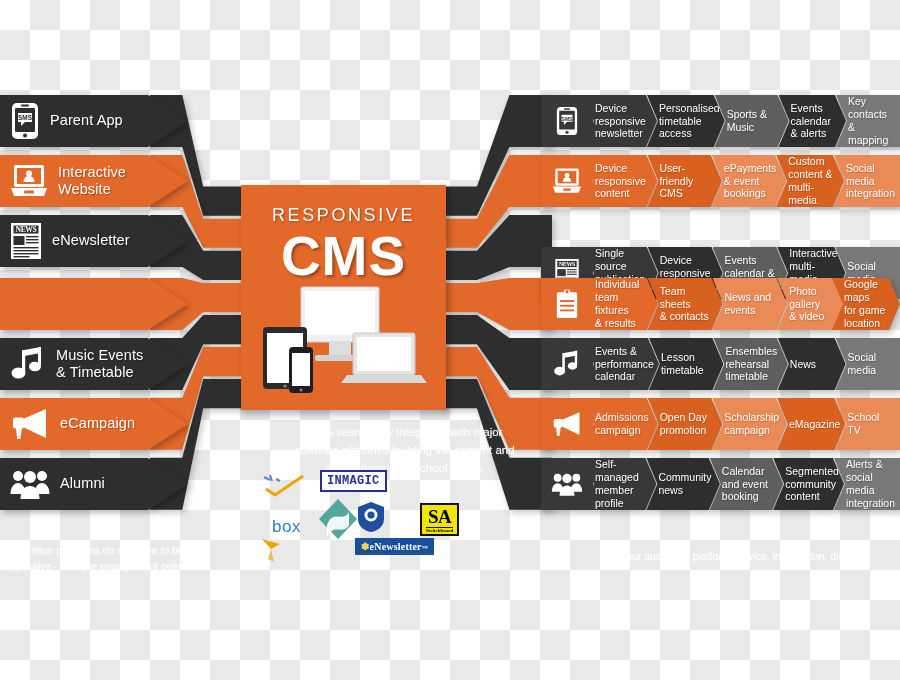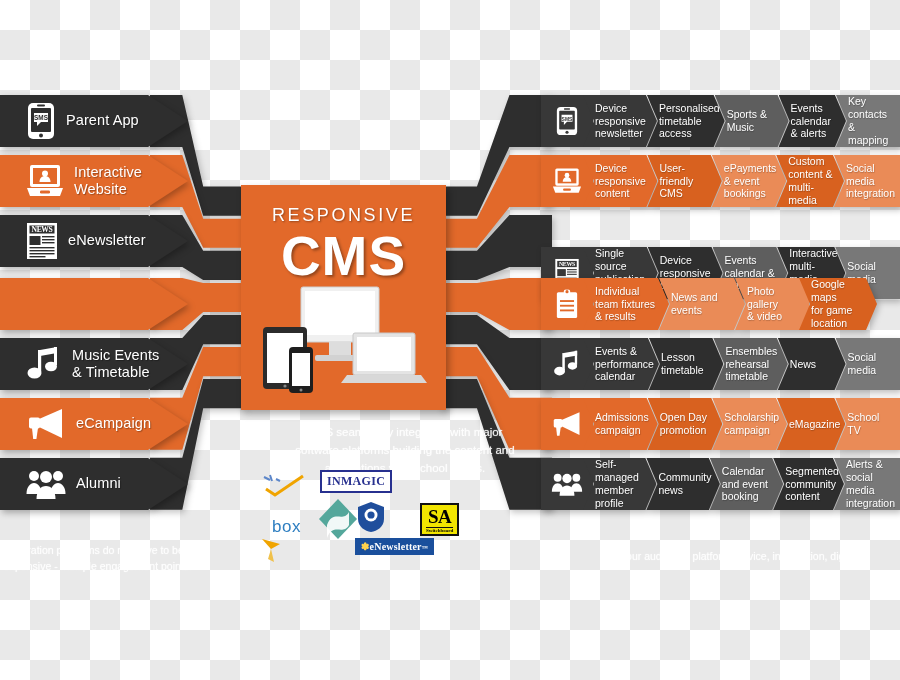--- a/index.html
+++ b/index.html
@@ -20,21 +20,21 @@
     background-position: 0 0, 30px 30px;
   }
 
   
   .lrow {
     position: absolute;
     left: 0;
     height: 52px;
     display: flex;
     align-items: center;
-    padding-left: 26px;
+    padding-left: 10px;
     color: #ffffff;
     filter: drop-shadow(2px 3px 3px rgba(0,0,0,0.28));
   }
   .lbody {
     position: absolute;
     left: 0; top: 0;
     height: 52px;
     width: 188px;
     clip-path: polygon(0 0, 148px 0, 188px 26px, 148px 52px, 0 52px);
   }
@@ -131,21 +131,21 @@
     font-size: 11.5px;
     line-height: 1.55;
     opacity: 0.92;
     text-align: center;
     pointer-events: none;
   }
   
   .logo { position: absolute; }
   .lg-inmagic {
     background: #fff; border: 2px solid #27308f; color: #27308f;
-    font-family: Liberation Serif, serif;
+    font-family: Liberation Mono, monospace;
     font-size: 12px; font-weight: 700; letter-spacing: .3px;
     padding: 2px 5px;
   }
   .lg-box { color: #2f7fc1; font-size: 17px; letter-spacing: .5px; }
   .lg-try {
     background: #1a4f9c; color: #fff; font-family: "Liberation Serif", serif;
     font-size: 10px; font-weight: 700; padding: 3px 6px; letter-spacing: .2px;
   }
   .lg-sa {
     background: #f2e500; color: #000; border: 2px solid #111;
@@ -505,20 +505,22 @@
         <rect x="6" y="14" width="18" height="2.4"></rect>
         <rect x="6" y="20" width="18" height="2.4"></rect>
         <rect x="6" y="26" width="18" height="2.4"></rect>
       </g>
     </svg>
           </span>
               </div>
         <div class="chev " style="background:#e2692a; width:86px">Individual
 team fixtures
 &amp; results</div>
+        <div class="chev " style="background:#d8611f; width:86px">Team sheets
+&amp; contacts</div>
         <div class="chev " style="background:#ea8b57; width:86px">News and
 events</div>
         <div class="chev last" style="background:#ea8b57; width:74px">Photo gallery
 &amp; video</div>
         <div class="chev " style="background:#d8611f; width:78px">Google maps
 for game
 location</div>
       </div>
       <div class="rrow" style="top: 338px; left: 541px; width: 359px;">
         <div class="ricon" style="background:#383838">

